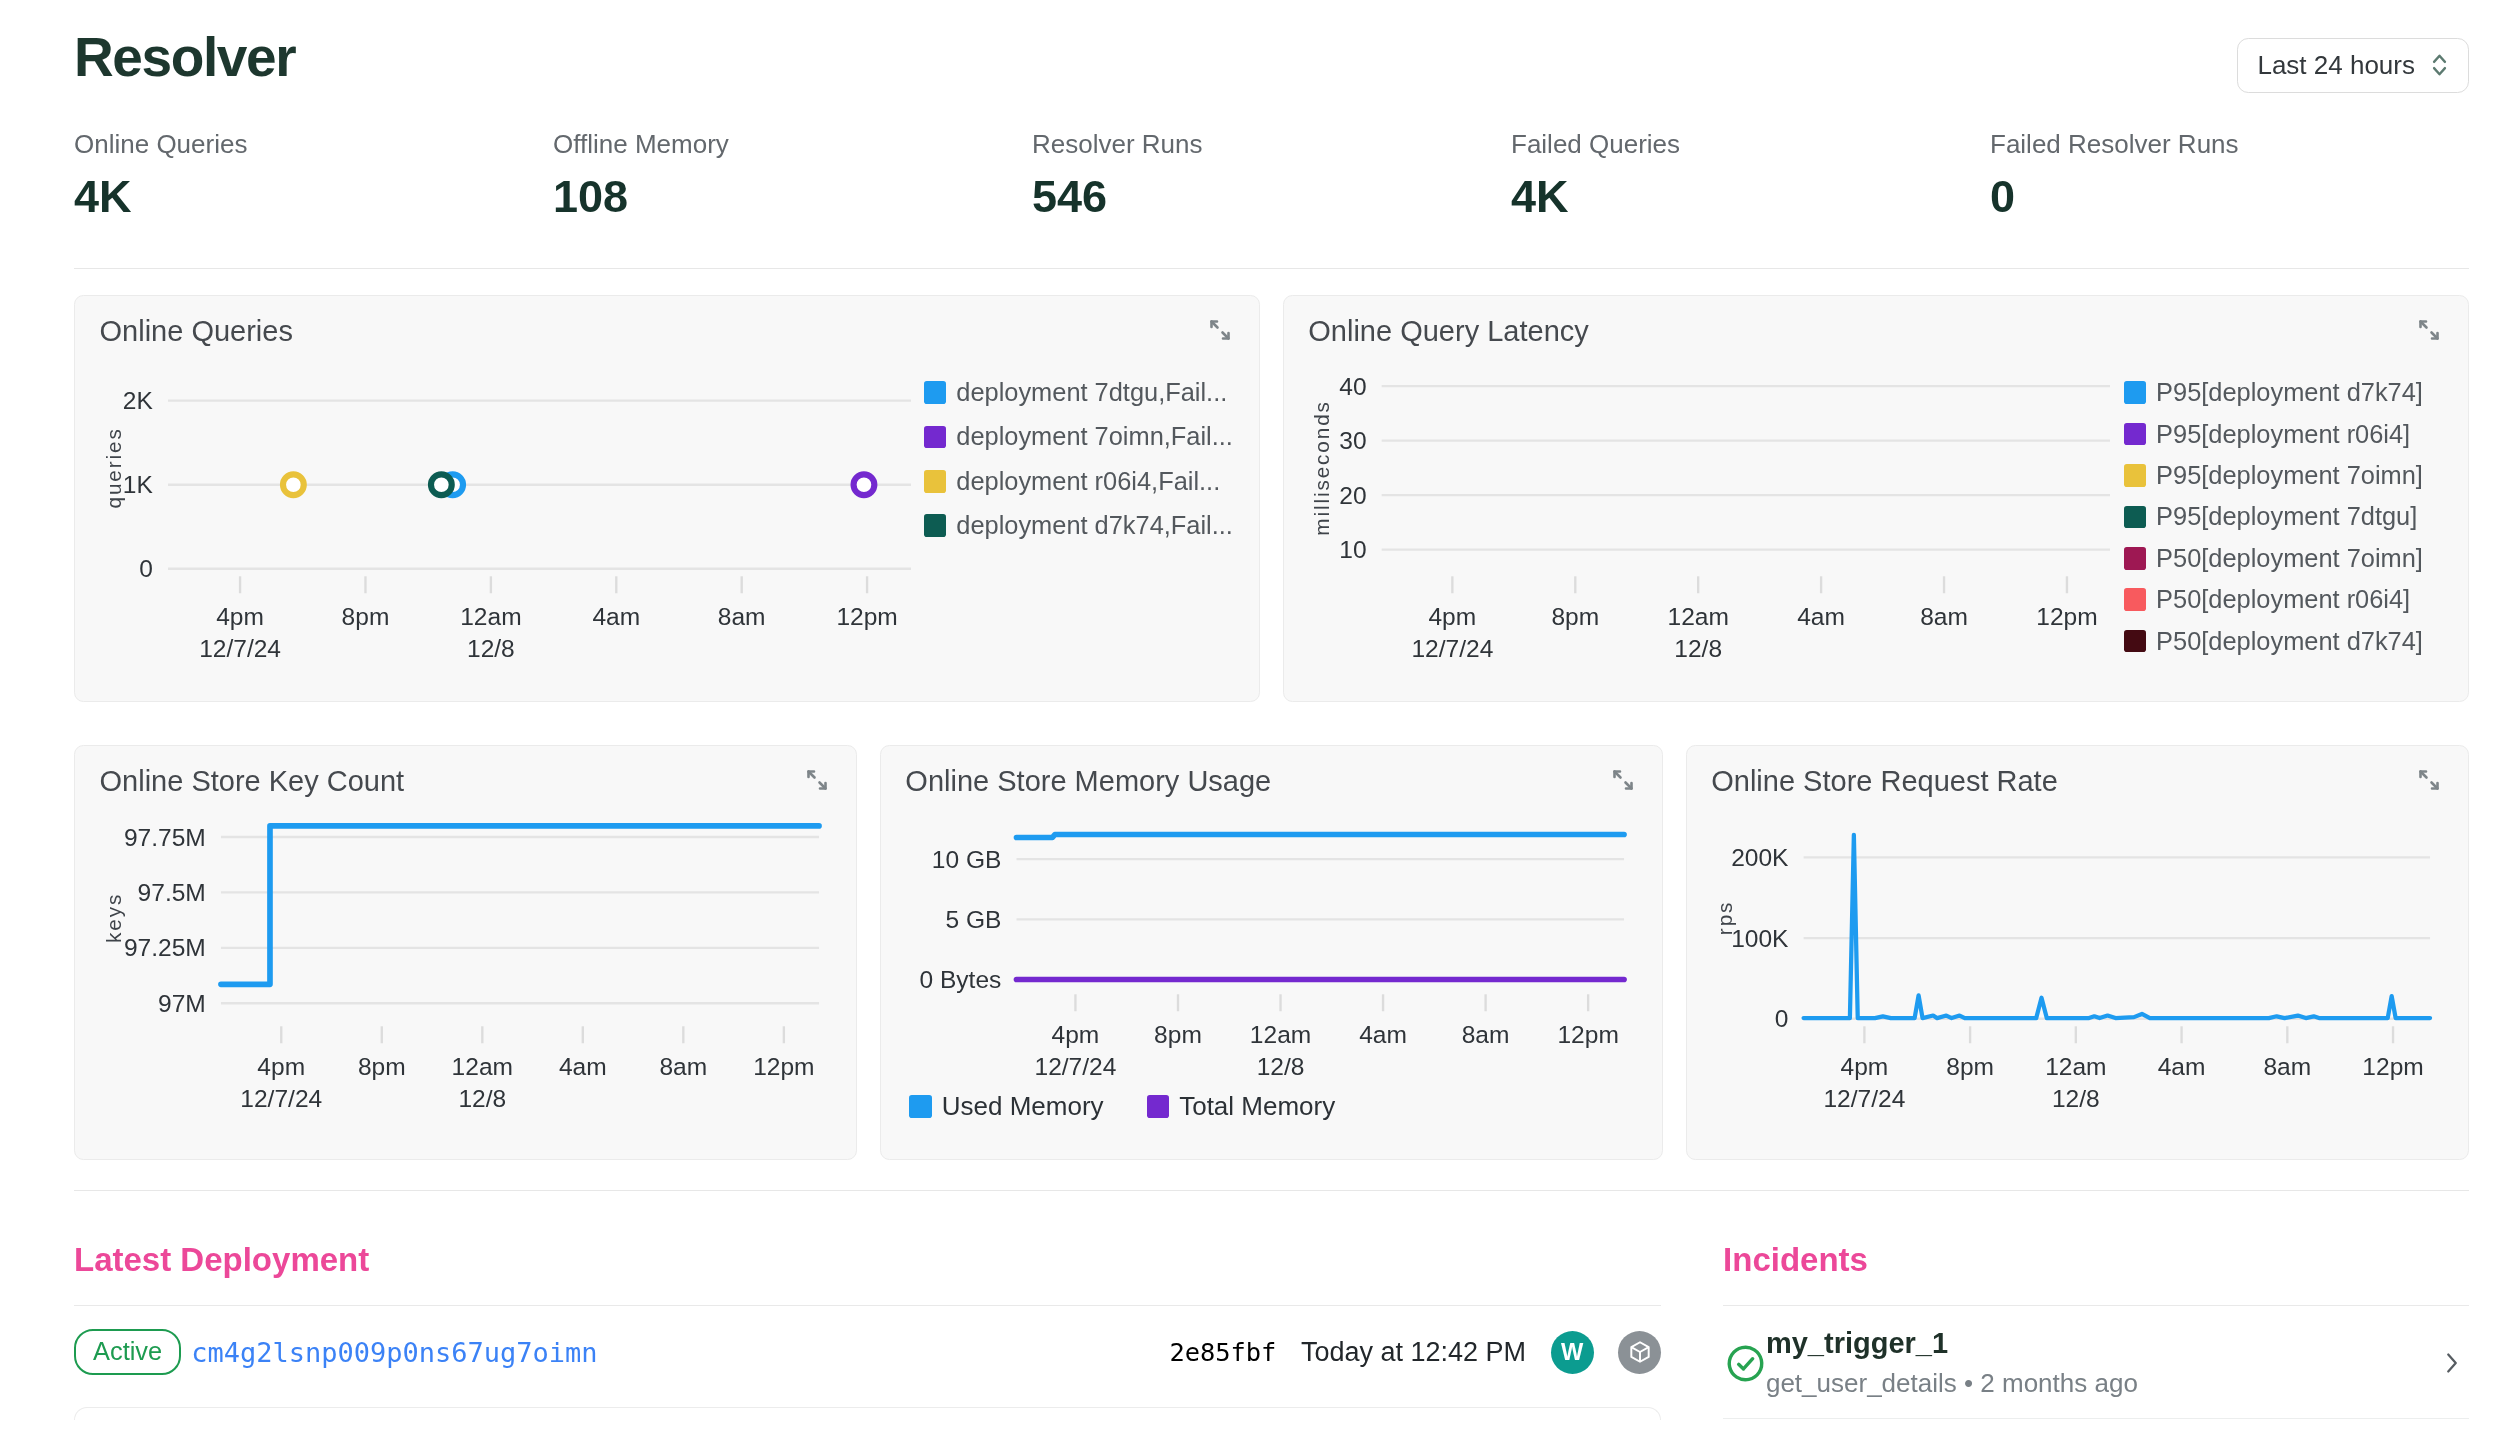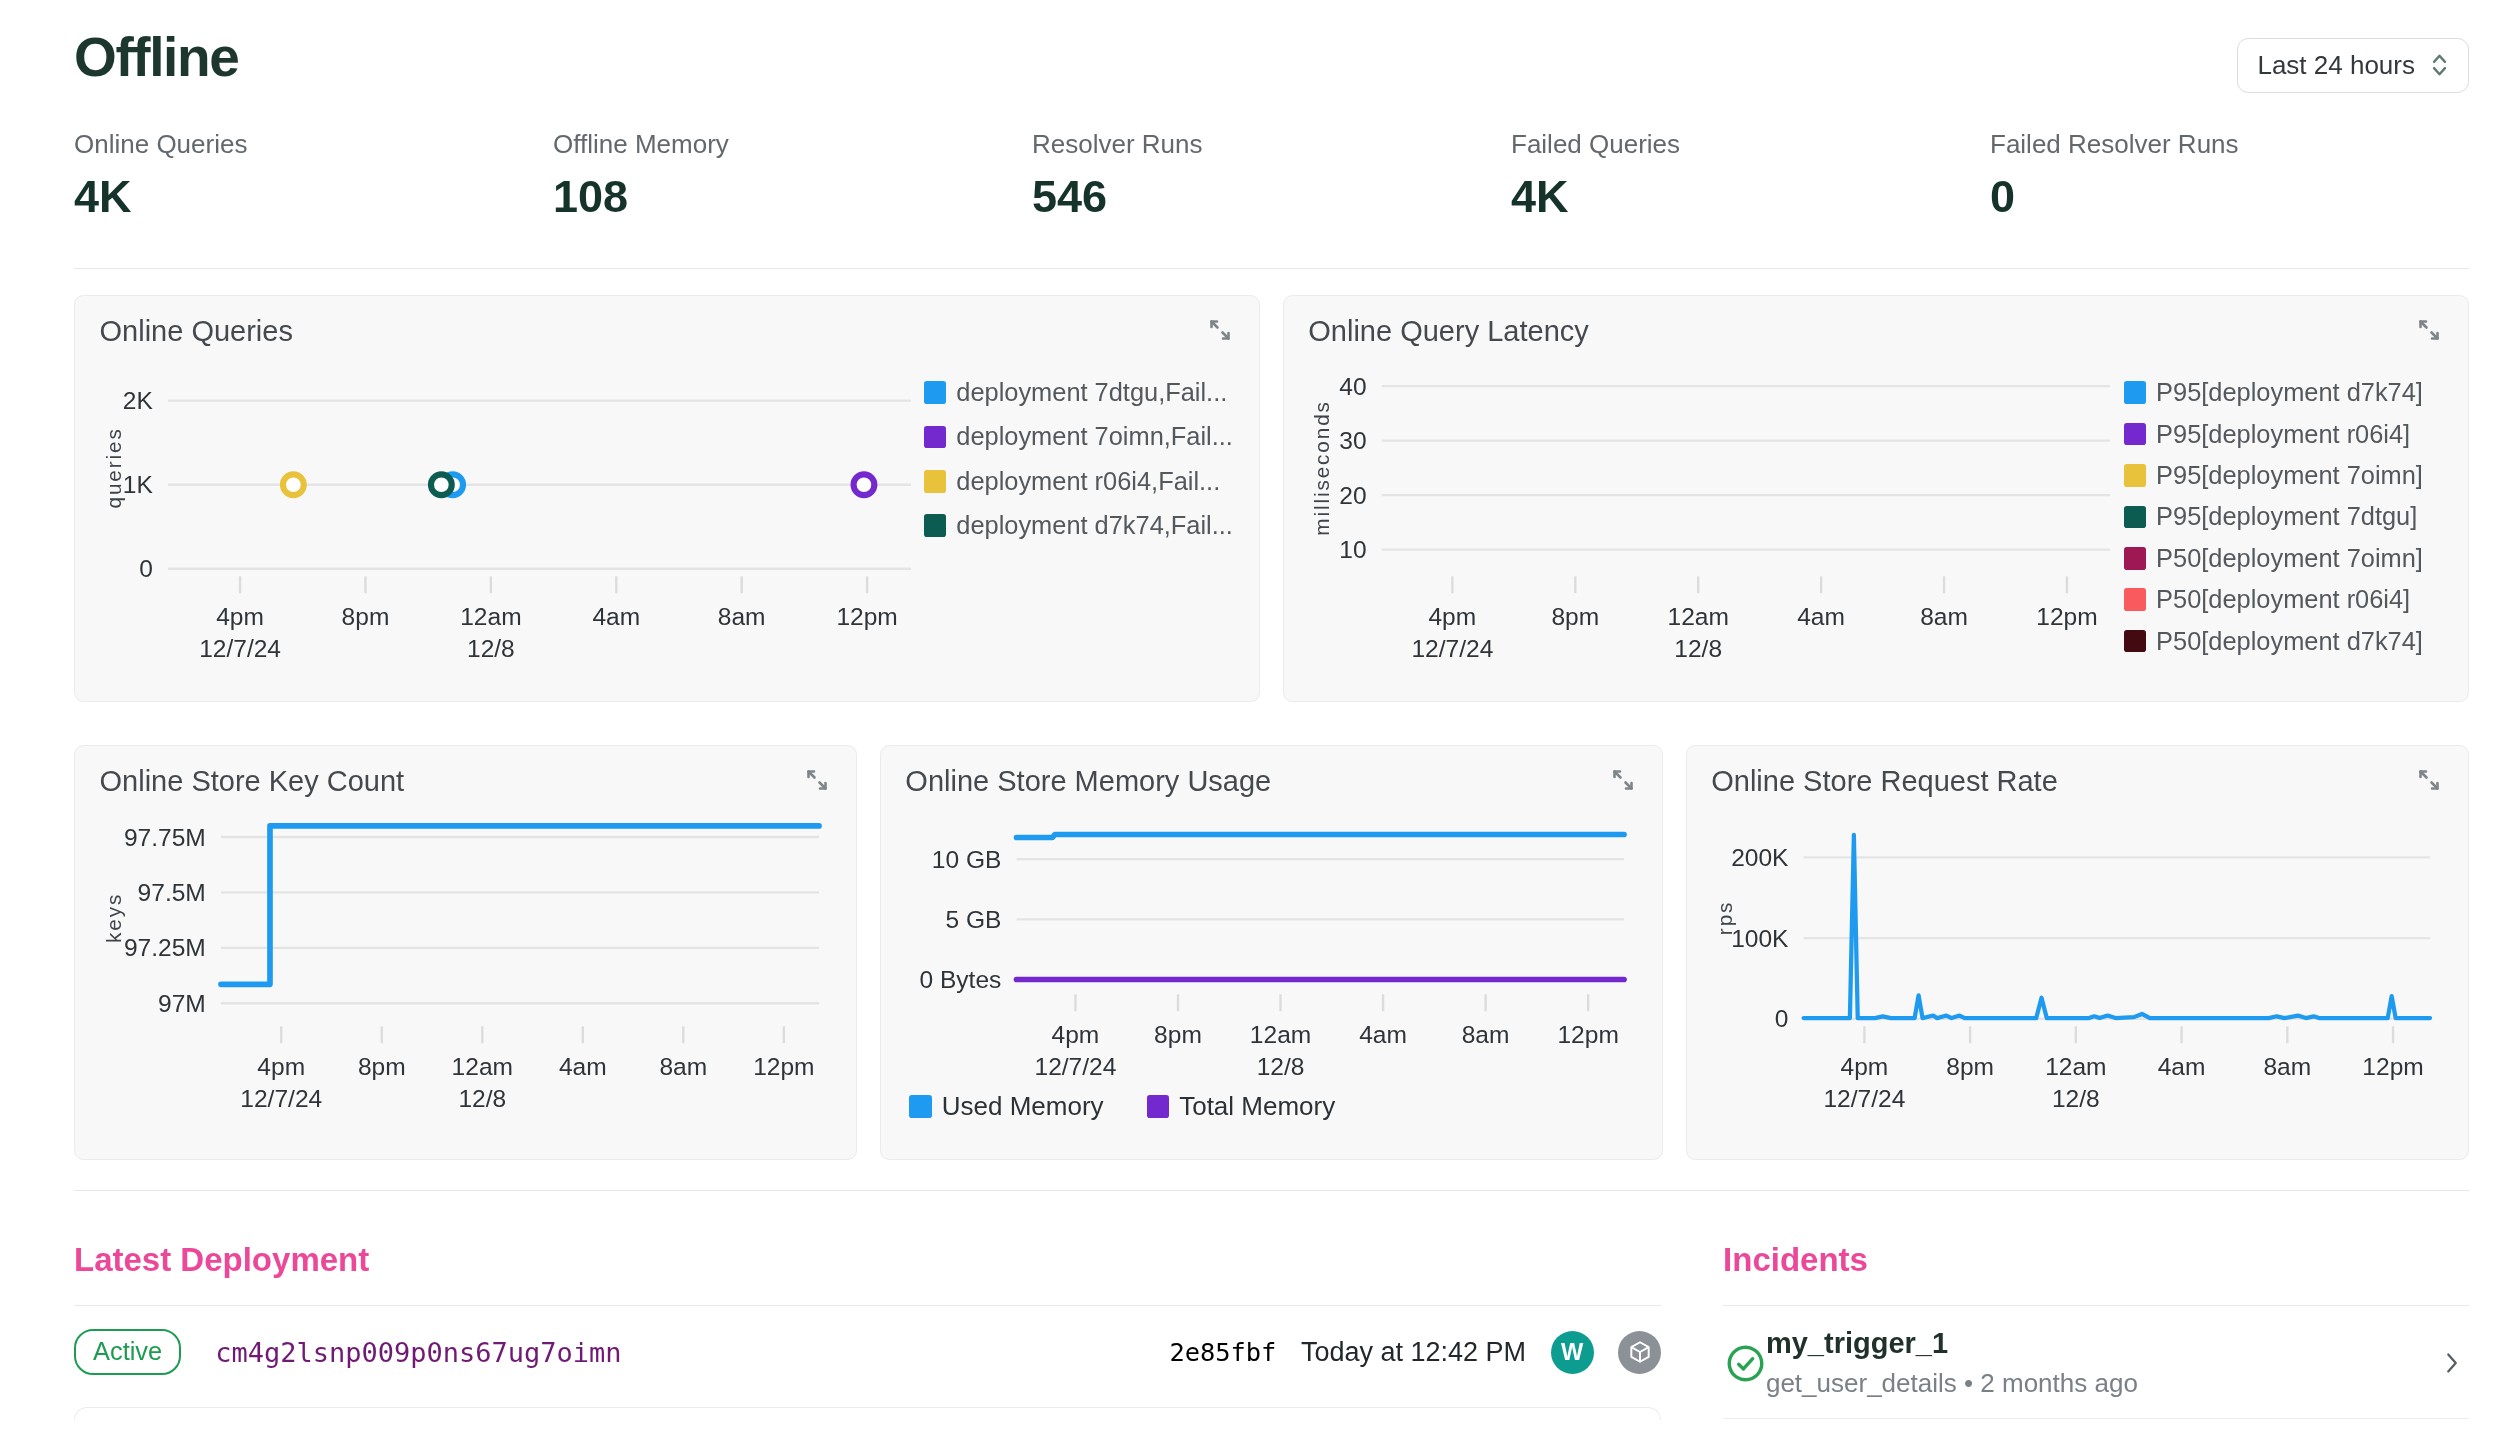--- a/index.html
+++ b/index.html
@@ -53,21 +53,21 @@
   
   .bottom { display:grid; grid-template-columns:1fr 0.47fr; gap:62px; margin-top:38px; }
   .bottom h2 { font-size:33px; font-weight:700; color:#ec4899;margin-top:12px; }
   .sub-div { border:none; border-top:1.9px solid #e9e9e9; margin-top:26px; }
 
   .dep-row { display:flex; align-items:center; padding:22.6px 0 21px 0; }
   .pill {
     border:2.4px solid #1d9b50; color:#1d9b50; border-radius:19px;
     padding:5.7px 17px 7.5px 17px; font-size:25.4px; background:#fff;
   }
-  .dep-id { font-family:"DejaVu Sans Mono","Liberation Mono",monospace; font-size:27px; color:#701a75; margin-left:34px; }
+  .dep-id { font-family:"DejaVu Sans Mono","Liberation Mono",monospace; font-size:27px; color:#3b82f6; margin-left:10px; }
   .dep-right { margin-left:auto; display:flex; align-items:center; gap:24.5px; }
   .commit { font-family:"DejaVu Sans Mono","Liberation Mono",monospace; font-size:25.4px; color:#000000; }
   .dep-time { font-size:27px; color:#22272b; }
   .avatar { width:43px; height:43px; border-radius:50%; display:flex; align-items:center; justify-content:center; }
   .avatar.w { background:#0c9c90; color:#fff; font-weight:700; font-size:23.6px; }
   .avatar.pkg { background:#8b9196; }
   .avatar.pkg svg { width:26px; height:26px; }
   .cut-card { height:13px; border:1.9px solid #ececec; border-bottom:none; border-radius:13px 13px 0 0; margin-top:11.3px; }
 
   .inc-row { display:flex; align-items:center; padding:21px 3.8px 19px 1.9px; cursor:pointer; }
@@ -76,21 +76,21 @@
   .inc-detail { font-size:26px; color:#798086; margin-top:7.5px; }
   .inc-chevron { margin-left:auto; width:26px; height:32px; }
   .inc-bottom { border:none; border-top:1.9px solid #eceeee; }
 </style>
 </head>
 <body>
 
 <div class="page">
 
   <div class="hdr">
-    <h1>Offline</h1>
+    <h1>Resolver</h1>
     <button class="time-select">
       <span>Last 24 hours</span>
       <svg viewBox="0 0 24 36" fill="none" stroke="#5c7a70" stroke-width="3" stroke-linecap="round" stroke-linejoin="round">
         <polyline points="5,14 12,6 19,14"></polyline>
         <polyline points="5,22 12,30 19,22"></polyline>
       </svg>
     </button>
   </div>
 
   <div class="stats">

